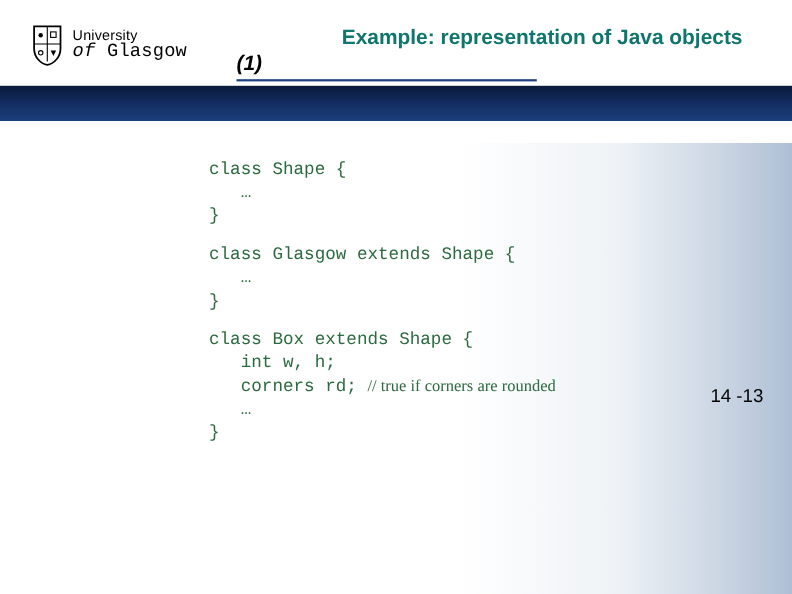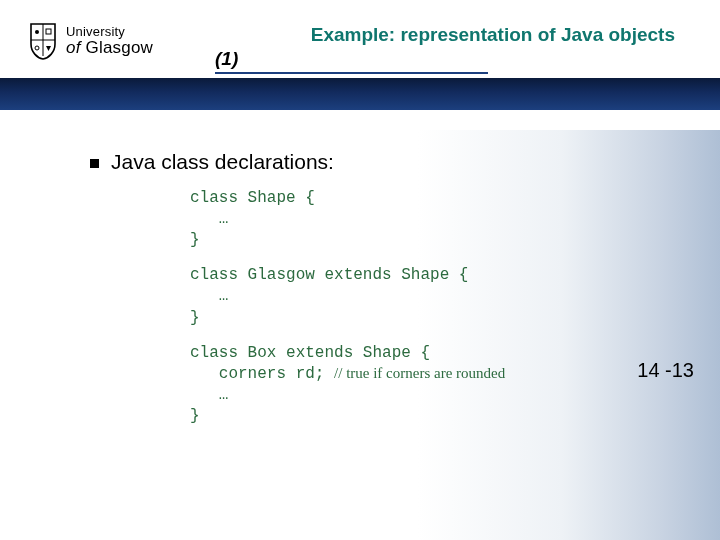--- a/index.html
+++ b/index.html
@@ -42,20 +42,21 @@
   .logo-text {
     line-height: 1.05;
   }
   .logo-university {
     font-size: 13px;
     letter-spacing: 0.2px;
   }
   .logo-glasgow {
     font-size: 17px;
     letter-spacing: 0.2px;
+    font-family: Liberation Mono, monospace;
   }
   .title-block {
     position: absolute;
     top: 24px;
     left: 215px;
     width: 460px;
   }
   .title-line {
     font-size: 19px;
     font-weight: bold;
@@ -106,23 +107,23 @@
     margin-bottom: 14px;
   }
   .kw { font-weight: normal; }
   .comment {
     color: #2c6a3f;
     font-family: Liberation Serif, serif;
     font-size: 15px;
   }
   .slide-number {
     position: absolute;
-    bottom: 10px;
+    bottom: 22px;
     right: 26px;
-    font-size: 20px;
+    font-size: 17px;
     color: #000;
   }
 </style>
 </head>
 <body>
 
 <div class="slide">
 
   <div class="logo">
     <div class="logo-shield">
@@ -144,40 +145,38 @@
 
   <div class="title-block">
     <div class="title-line">Example: representation of Java objects</div>
     <div class="title-seq">(1)</div>
   </div>
 
   <div class="header-band"></div>
 
   <div class="body">
 
-    <div class="bullet-row">
-      <span class="bullet-marker"></span><span>Java class declarations:</span>
-    </div>
 
     <div class="code-area">
 
       <div class="code-block">
         <div><span class="kw">class</span><span> Shape {</span></div>
         <div>&nbsp;&nbsp;&nbsp;<span>…</span></div>
         <div><span>}</span></div>
       </div>
 
       <div class="code-block">
         <div><span class="kw">class</span><span> Glasgow </span><span class="kw">extends</span><span> Shape {</span></div>
         <div>&nbsp;&nbsp;&nbsp;<span>…</span></div>
         <div><span>}</span></div>
       </div>
 
       <div class="code-block">
         <div><span class="kw">class</span><span> Box </span><span class="kw">extends</span><span> Shape {</span></div>
+        <div>&nbsp;&nbsp;&nbsp;<span class="kw">int</span><span> w, h;</span></div>
         <div>&nbsp;&nbsp;&nbsp;<span class="kw">corners</span><span> rd; </span><span class="comment">// true if corners are rounded</span></div>
         <div>&nbsp;&nbsp;&nbsp;<span>…</span></div>
         <div><span>}</span></div>
       </div>
 
     </div>
   </div>
 
   <div class="slide-number">14 -13</div>
 

